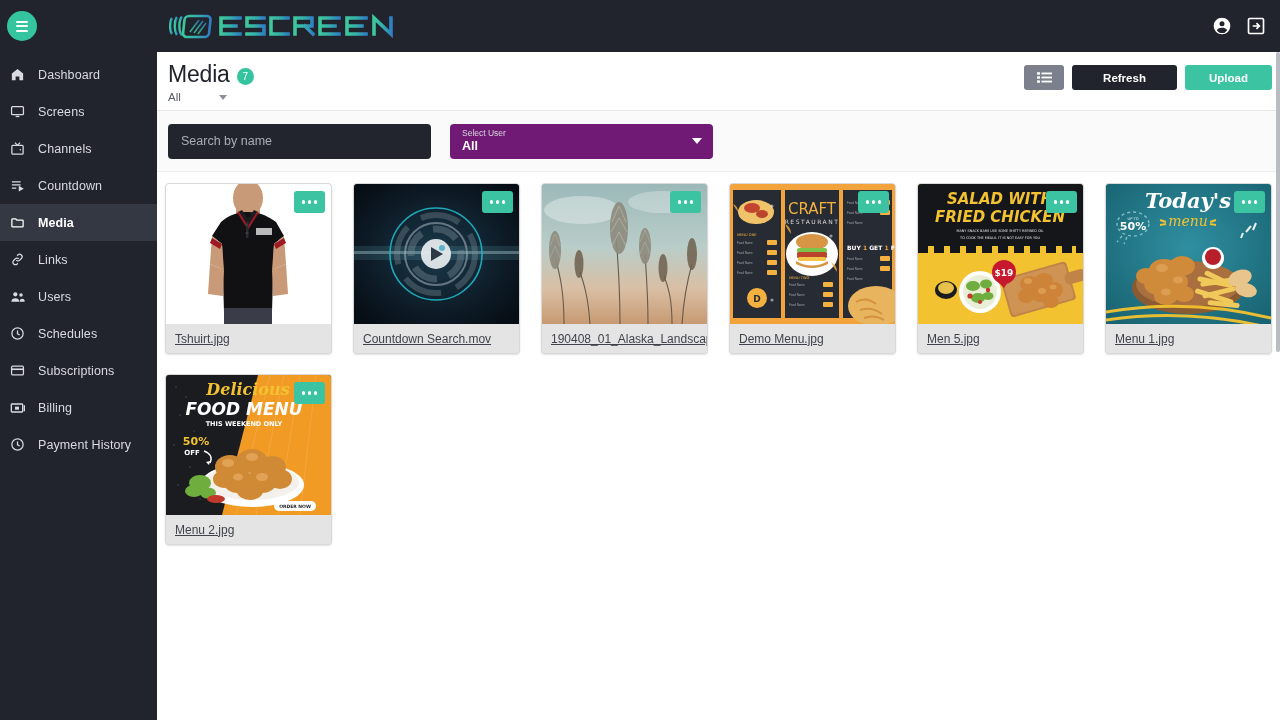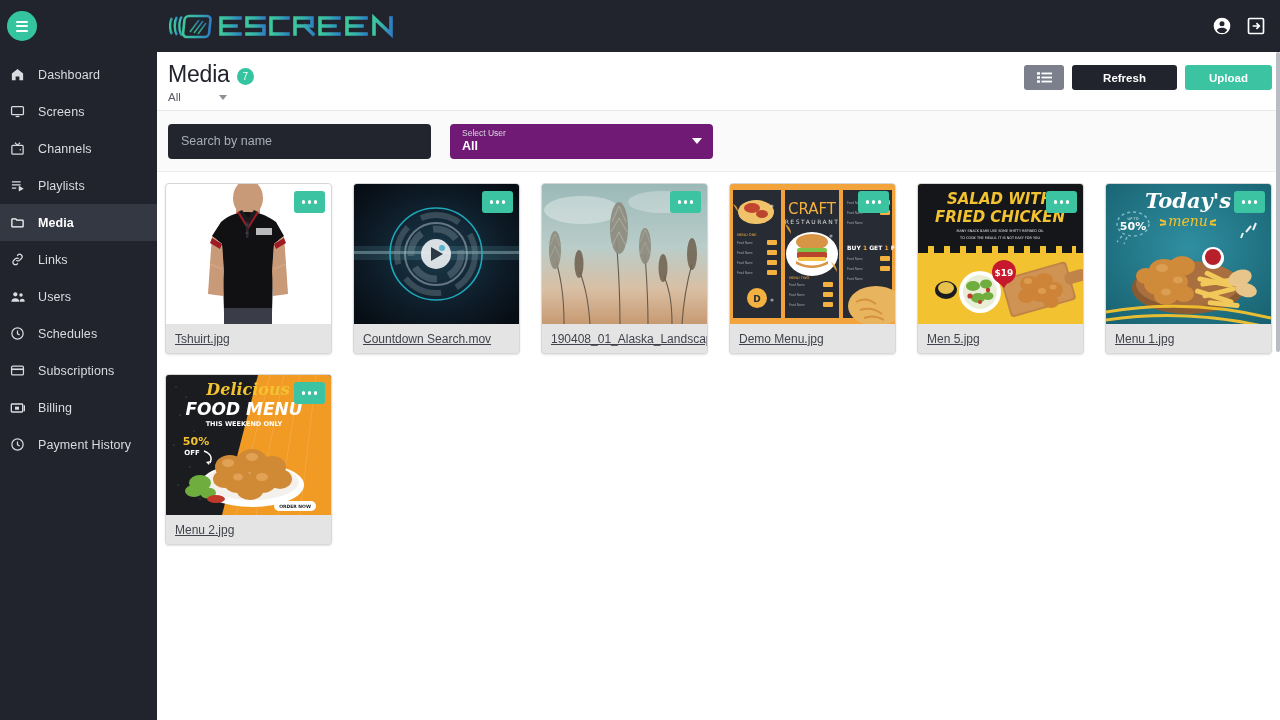--- a/index.html
+++ b/index.html
@@ -294,21 +294,21 @@
     <span>Channels</span>
   </div>
 
   <div class="nav-item">
     <span class="nav-ico">
       <svg width="15" height="15" viewBox="0 0 24 24" fill="none" stroke="#d9dbe0" stroke-width="2">
           <path d="M3 6h14M3 11h14M3 16h7"></path>
           <path d="M15 14l5 3-5 3z" fill="#d9dbe0"></path>
         </svg>
     </span>
-    <span>Playlists</span>
+    <span>Countdown</span>
   </div>
 
   <div class="nav-item active">
     <span class="nav-ico">
       <svg width="15" height="15" viewBox="0 0 24 24" fill="none" stroke="#ffffff" stroke-width="2">
           <path d="M3 7a1 1 0 0 1 1-1h5l2 2h9a1 1 0 0 1 1 1v9a1 1 0 0 1-1 1H4a1 1 0 0 1-1-1z"></path>
         </svg>
     </span>
     <span>Media</span>
   </div>

